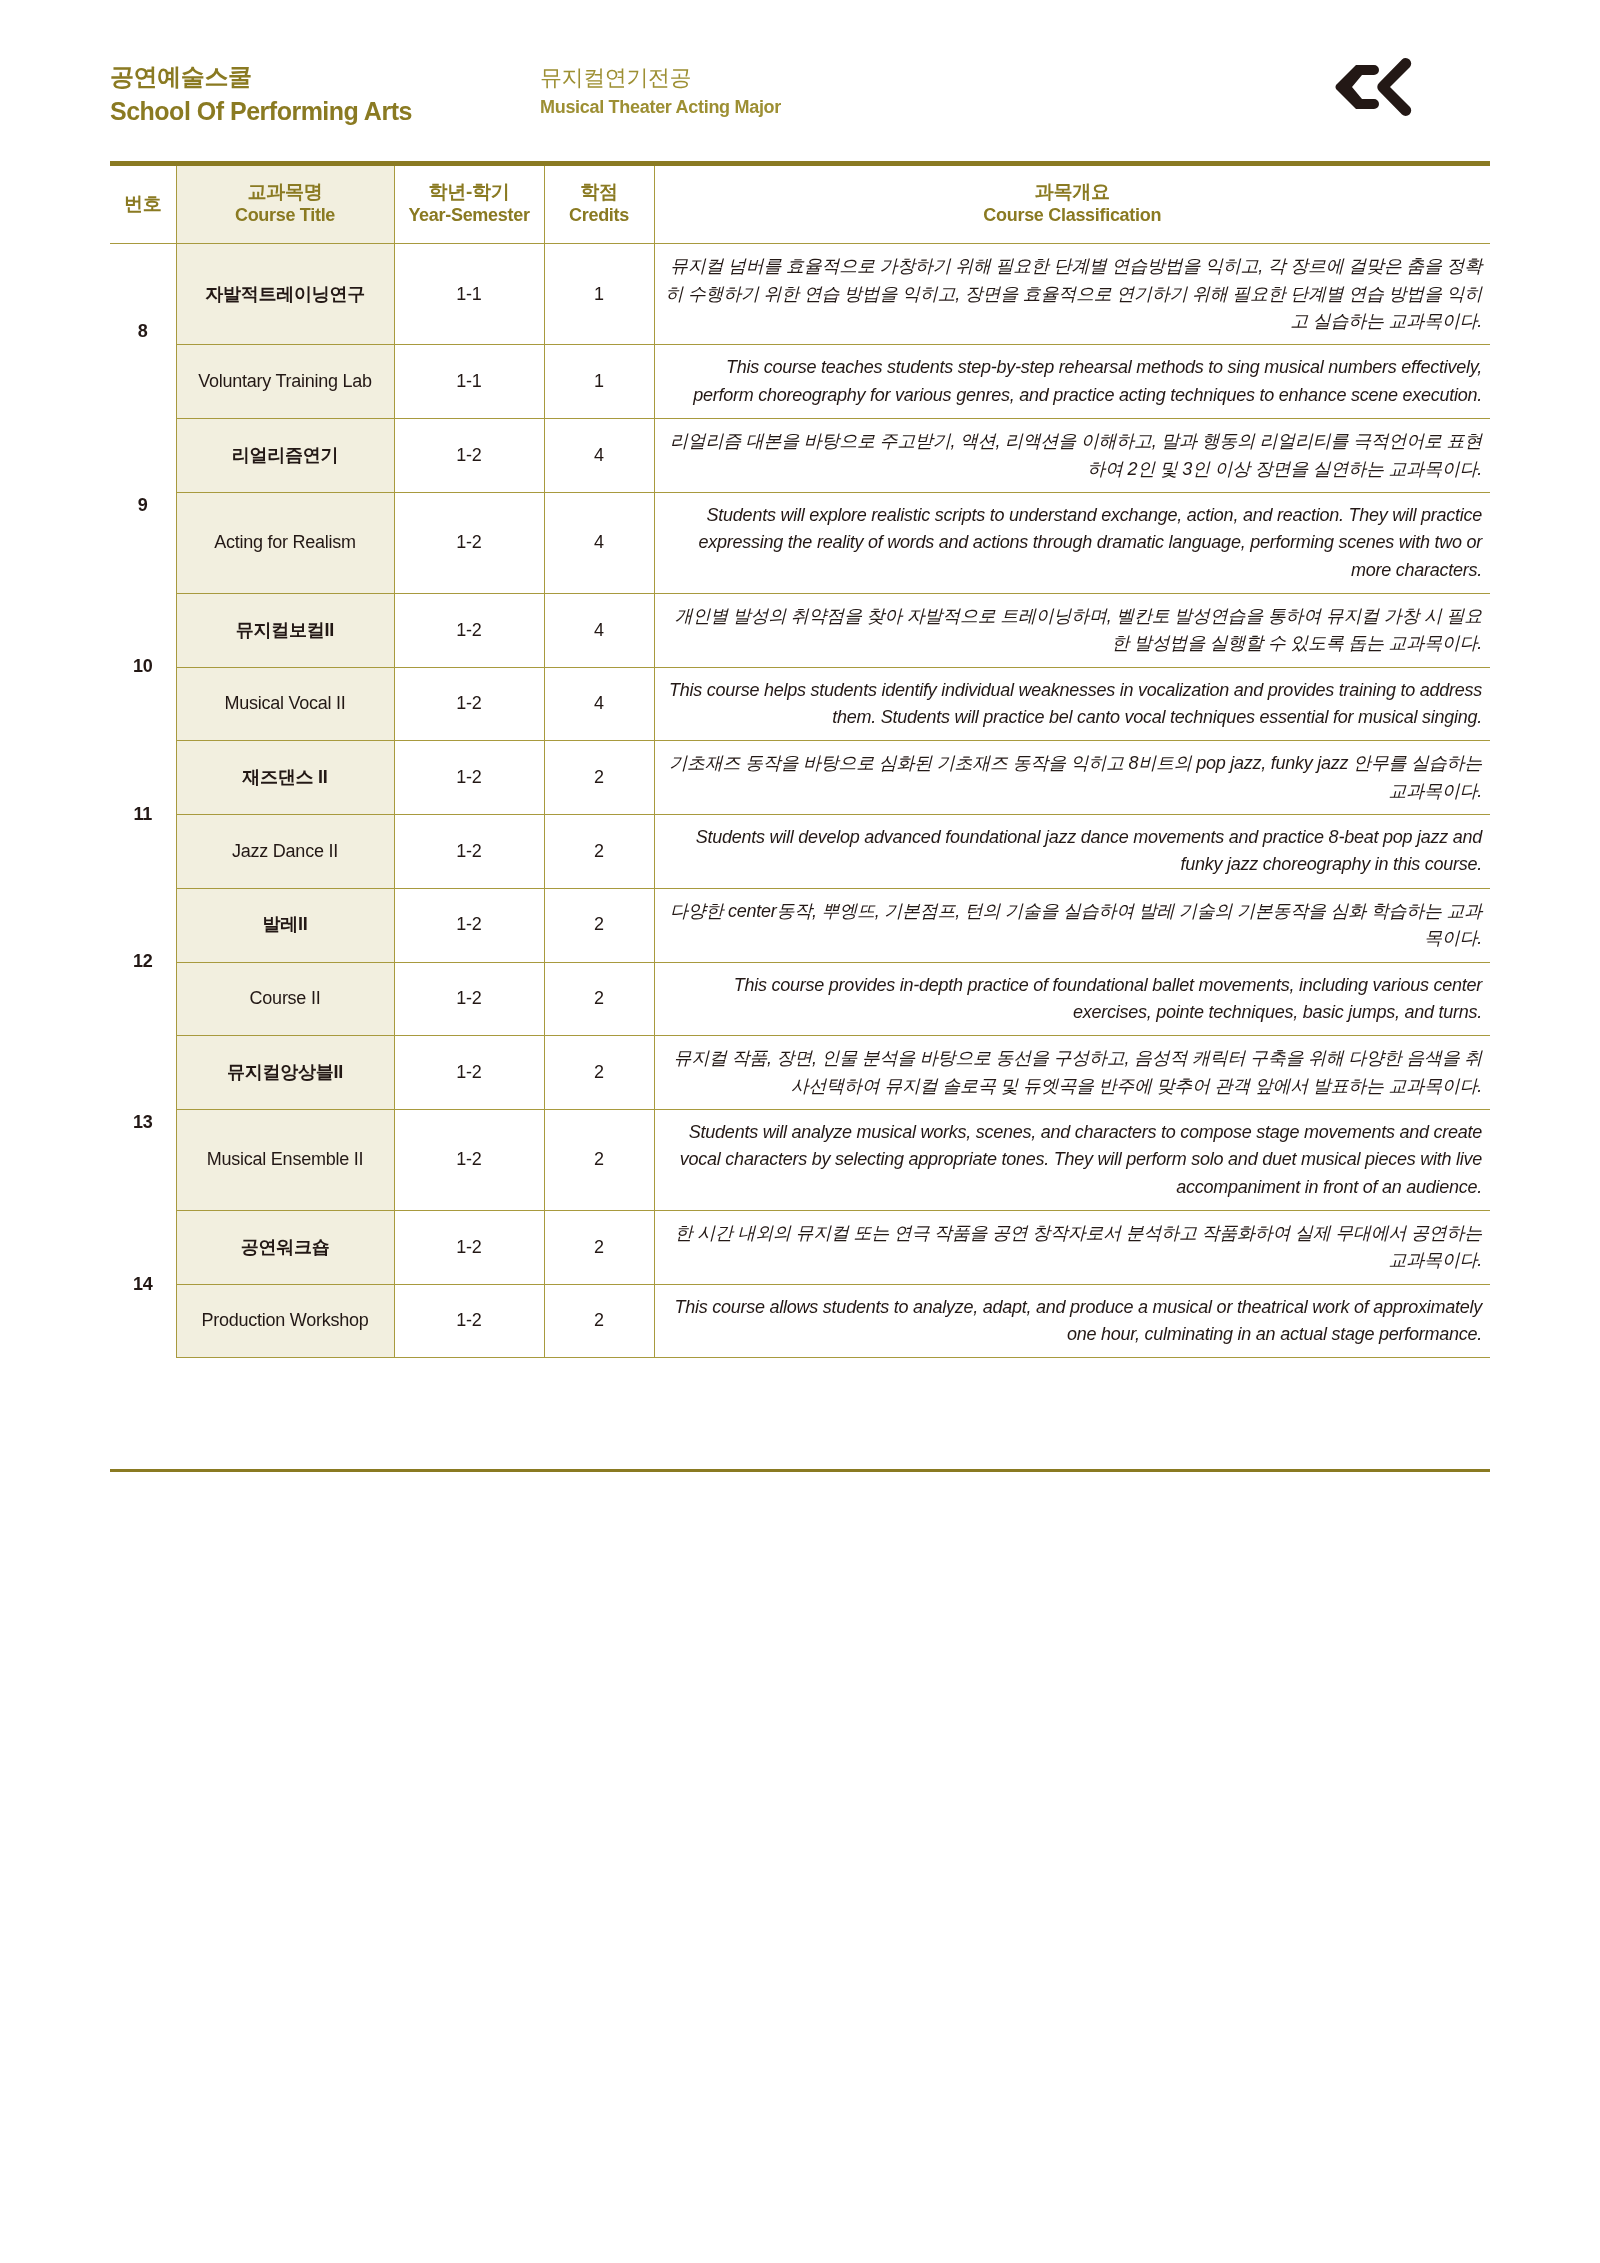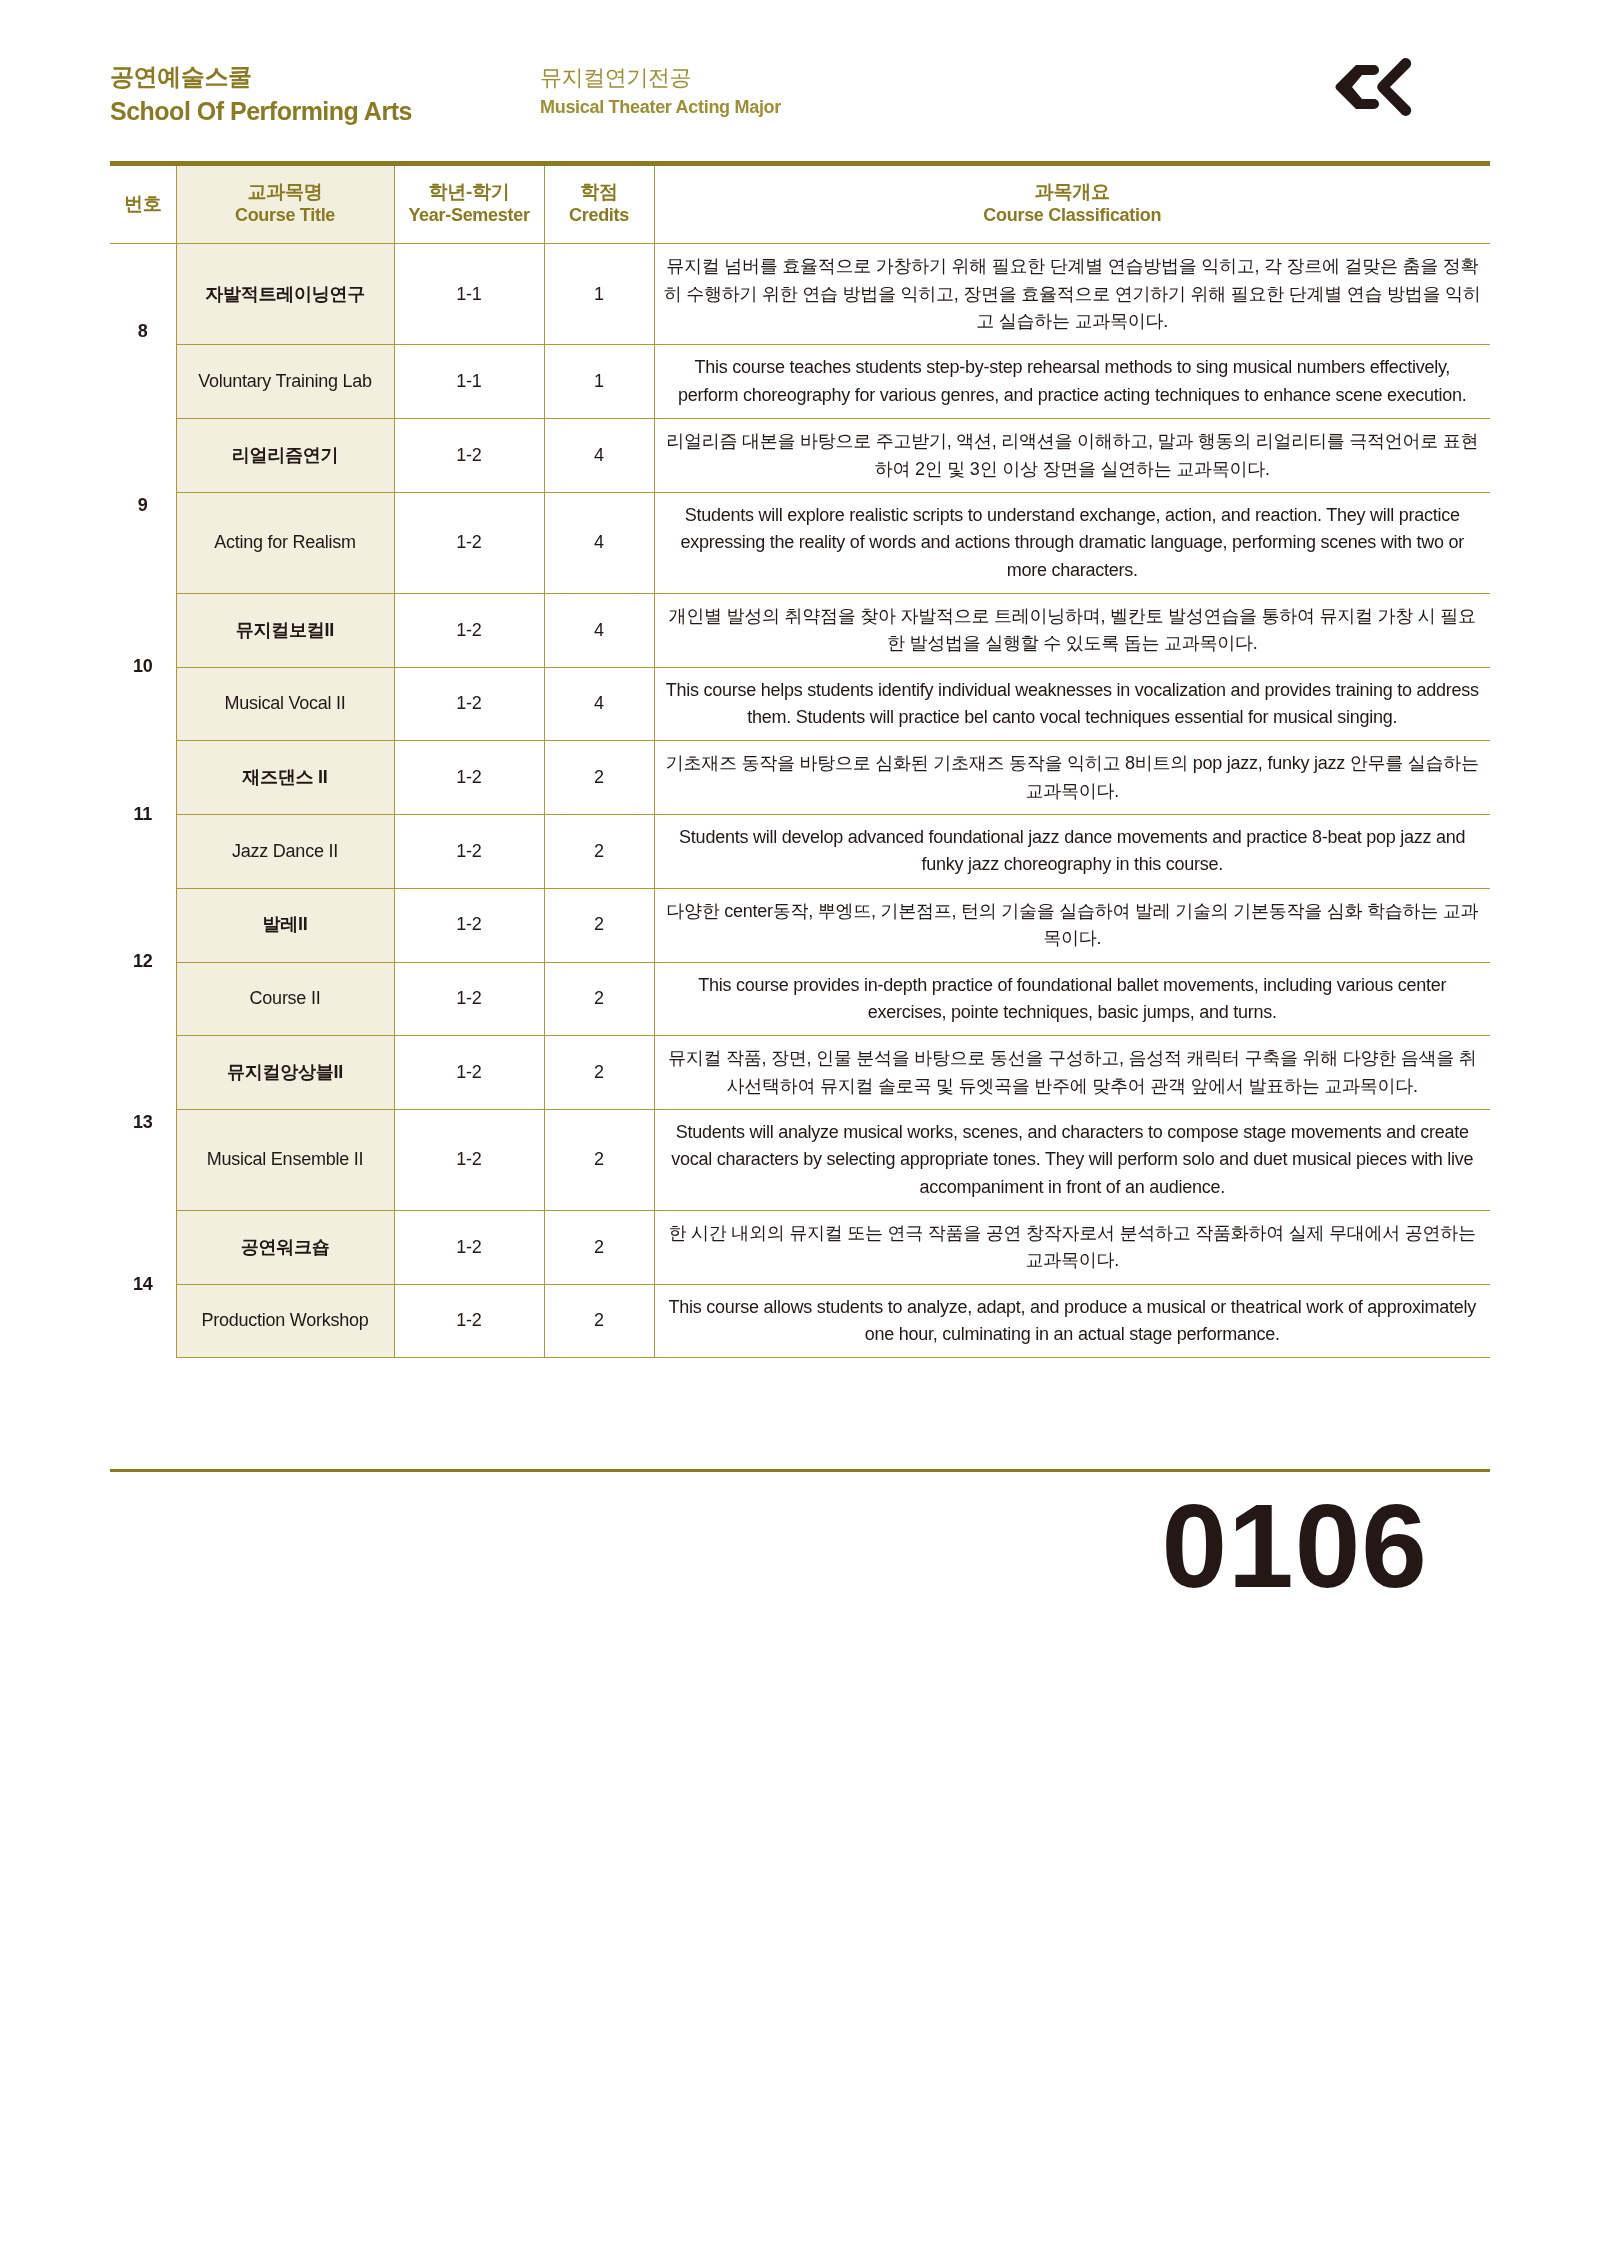--- a/index.html
+++ b/index.html
@@ -142,24 +142,25 @@
     font-size: 19px;
     letter-spacing: -0.4px;
   }
   td.title-cell.ko { font-weight: 700; }
   td.year-cell, td.cred-cell {
     text-align: center;
     border-right: 1.3px solid #a89a3e;
     font-size: 19px;
   }
   td.desc-cell {
-    text-align: center;
+    text-align: right;
     padding: 14px 14px 14px 16px;
     font-size: 18px;
     line-height: 1.55;
+    font-style: italic;
   }
   tr.grp-last td { border-bottom: 1.3px solid #a89a3e; }
   tr.head-row td.no-cell { border-bottom: none; }
 
   
   tr.sub-row td.title-cell,
   tr.sub-row td.year-cell,
   tr.sub-row td.cred-cell,
   tr.sub-row td.desc-cell { border-bottom: 1.3px solid #a89a3e; }
 
@@ -332,16 +333,15 @@
             <td class="year-cell">1-2</td>
             <td class="cred-cell">2</td>
             <td class="desc-cell">This course allows students to analyze, adapt, and produce a musical or theatrical work of approximately one hour, culminating in an actual stage performance.</td>
           </tr>
         </tbody>
     </table>
   </div>
 
   <div class="footer">
     <div class="footer-rule"></div>
-    <div class="page-no">0106</div>
   </div>
 
 </div>
 
 </body></html>

